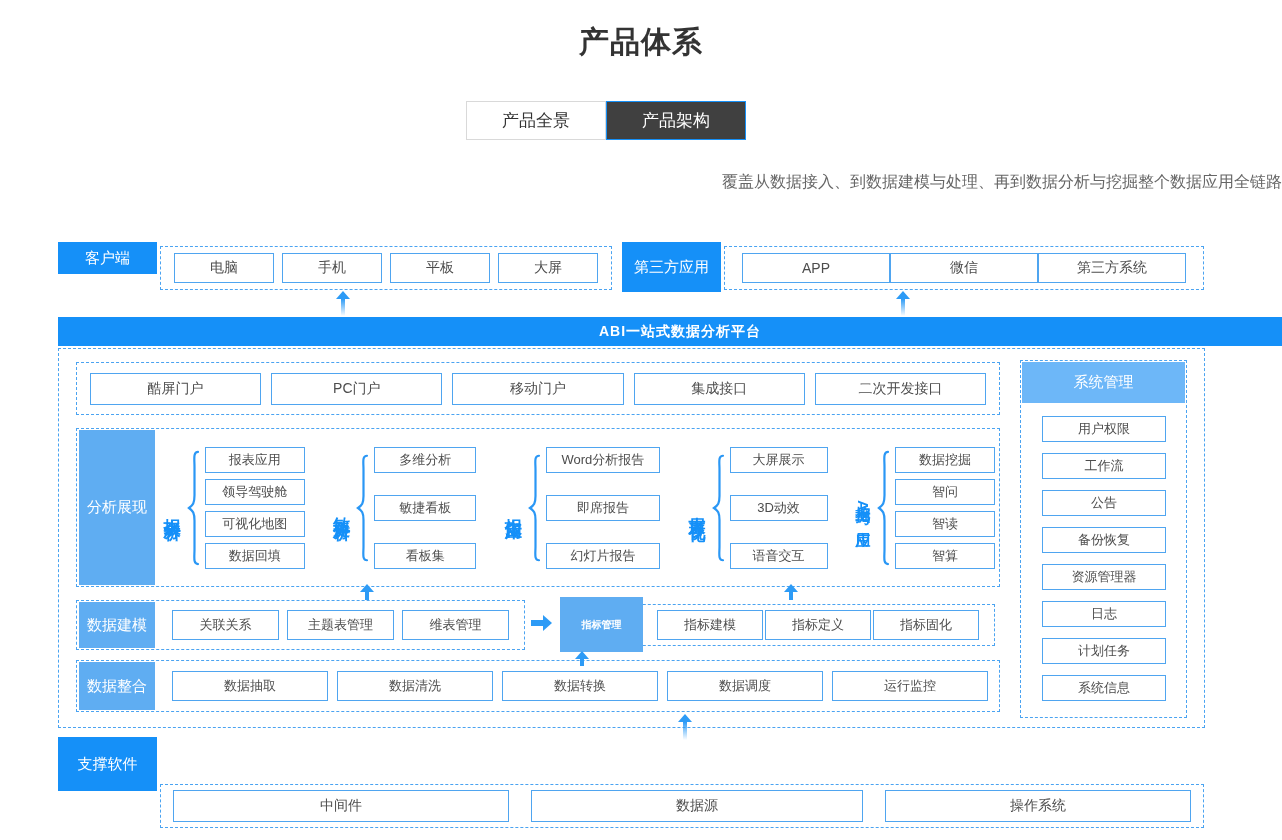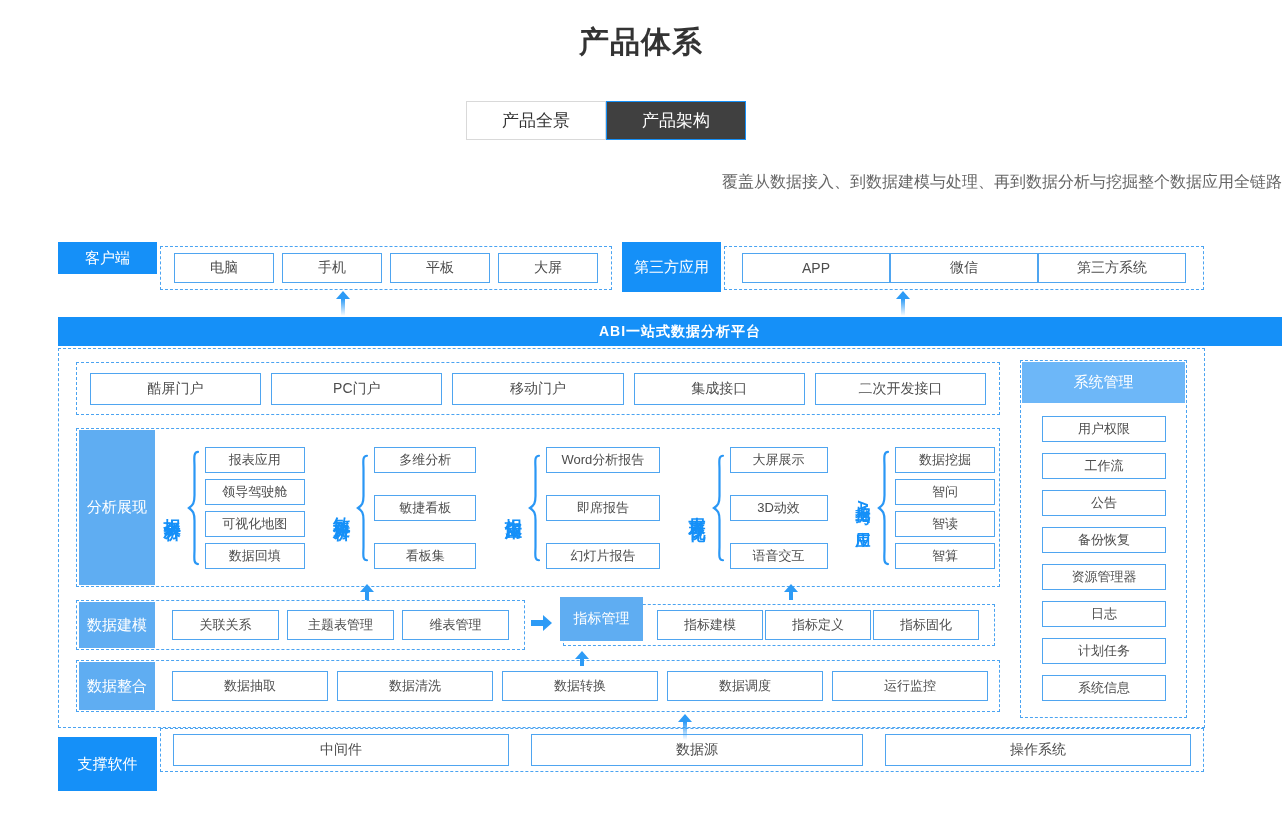--- a/index.html
+++ b/index.html
@@ -60,21 +60,21 @@
   .model-items .box{width:107px;height:30px;}
   .ind-items{position:absolute;left:657px;top:610px;display:flex;gap:2px;z-index:2;}
   .ind-items .box{width:106px;height:30px;}
   .integ-items{position:absolute;left:172px;top:671px;display:flex;gap:9px;z-index:2;}
   .integ-items .box{width:156px;height:30px;}
 
   .side-items{position:absolute;left:1042px;top:416px;width:124px;display:flex;
     flex-direction:column;gap:11px;z-index:2;}
   .side-items .box{height:26px;}
 
-  .support-items{left:160px;top:728px;width:1044px;height:44px;display:flex;
+  .support-items{left:160px;top:784px;width:1044px;height:44px;display:flex;
     align-items:center;justify-content:space-between;padding:7px 12px;}
   .support-items .box{height:32px;}
   .support-items .box:nth-of-type(1){width:336px;}
   .support-items .box:nth-of-type(2){width:332px;}
   .support-items .box:nth-of-type(3){width:306px;}
 
   .arrow-up{position:absolute;width:14px;display:flex;flex-direction:column;
     align-items:center;z-index:3;}
   .arrow-up .head{width:0;height:0;border-left:7px solid transparent;
     border-right:7px solid transparent;border-bottom:8px solid #2d9bf6;}
@@ -223,21 +223,21 @@
       <div class="box sm">主题表管理</div>
       <div class="box sm">维表管理</div>
     </div>
 
   <div class="arrow-right" style="left:531px;top:615px;">
     <div class="stem"></div>
       <div class="head"></div>
   </div>
 
   <div class="dashed" style="left:563px;top:604px;width:432px;height:42px;"></div>
-  <div class="slabel ltblue" style="left:560px;top:597px;width:83px;height:44px;font-size:14px;">指标管理</div>
+  <div class="slabel ltblue" style="left:560px;top:597px;width:83px;height:55px;font-size:10px;font-weight:bold;">指标管理</div>
   <div class="ind-items">
 
   <div class="box sm">指标建模</div>
       <div class="box sm">指标定义</div>
       <div class="box sm">指标固化</div>
     </div>
   <div class="arrow-up" style="left:575px;top:651px;height:15px;">
     <div class="head"></div>
       <div class="stem"></div>
   </div>

